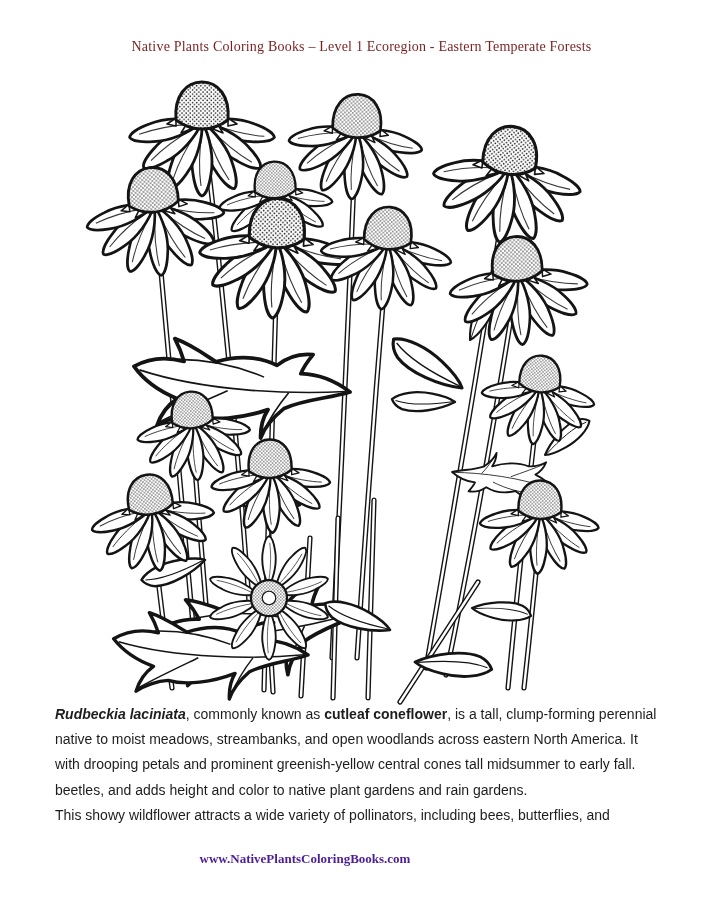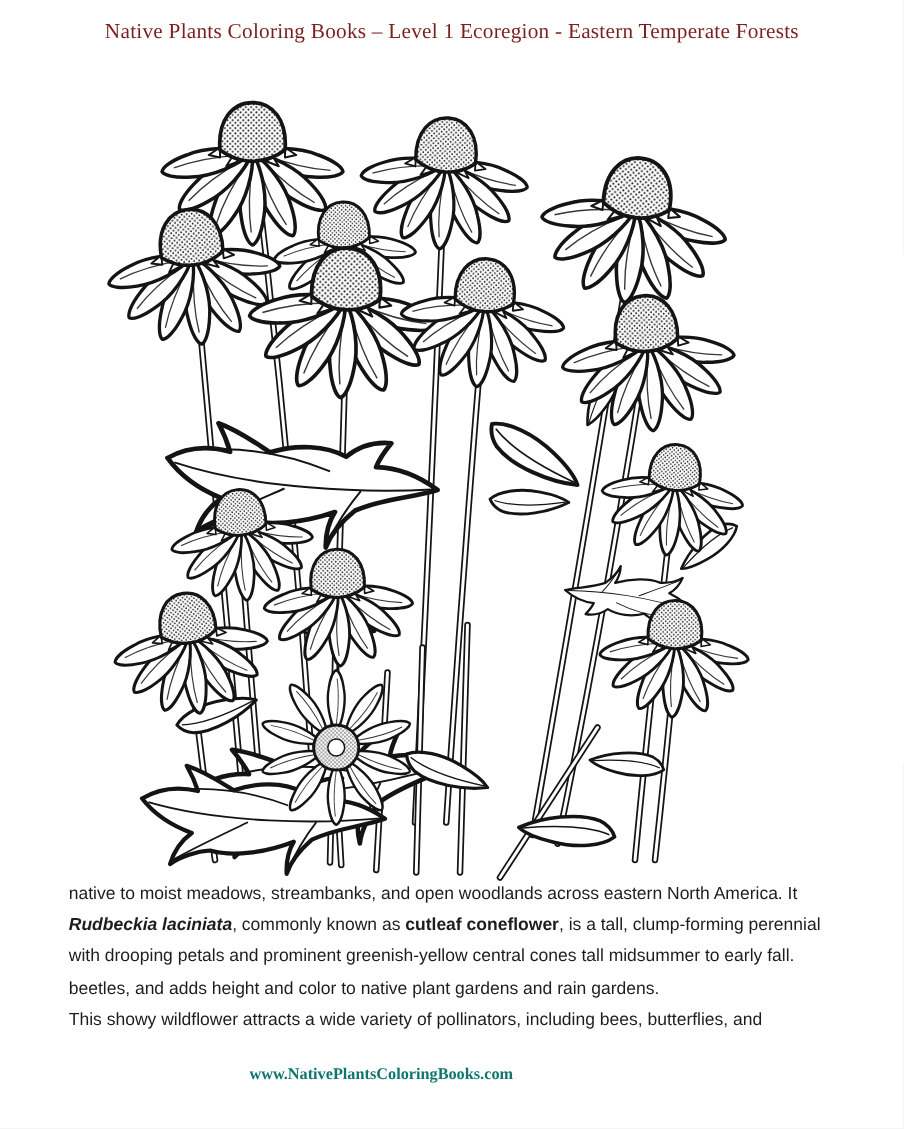--- a/index.html
+++ b/index.html
@@ -1,36 +1,36 @@
 <!DOCTYPE html>
 <html><head>
 <meta charset="utf-8">
 <style>
   html,body{margin:0;padding:0;background:#e8e8e8;}
   .page{
     position:relative;width:723px;height:903px;background:#ffffff;
     overflow:hidden;font-family:"Liberation Sans","DejaVu Sans",sans-serif;
   }
   .header{
-    position:absolute;top:15px;left:0;width:723px;text-align:center;
+    position:absolute;top:39px;left:0;width:723px;text-align:center;
     font-family:"Liberation Serif","DejaVu Serif",serif;
-    font-size:17px;letter-spacing:.2px;color:#7a1f1f;
+    font-size:14px;letter-spacing:.2px;color:#7a1f1f;
   }
   .illustration{position:absolute;top:0;left:0;}
   .desc{
     position:absolute;left:55px;top:702px;width:640px;
     font-size:14px;color:#1d1d1d;
   }
   .desc .tline{white-space:nowrap;height:25.2px;line-height:25.2px;}
   .desc .bi{font-weight:bold;font-style:italic;}
   .desc .b{font-weight:bold;}
   .footer{
     position:absolute;top:851px;left:0;width:610px;text-align:center;
     font-family:"Liberation Serif","DejaVu Serif",serif;
-    font-size:13px;font-weight:600;color:#0f766e;
+    font-size:13px;font-weight:600;color:#4c1d95;
   }
   
   .petal{fill:#fff;stroke:#141414;stroke-width:2.8;stroke-linejoin:round;}
   .vein{fill:none;stroke:#141414;stroke-width:1.1;opacity:.85;}
   .cone{fill:url(#dots);stroke:#141414;stroke-width:3;stroke-linejoin:round;}
   .bract{fill:#fff;stroke:#141414;stroke-width:1.6;stroke-linejoin:round;}
   .leaf{fill:#fff;stroke:#141414;stroke-width:2.6;stroke-linejoin:round;}
   .lvein{fill:none;stroke:#141414;stroke-width:1.1;}
   .stem{fill:none;stroke:#141414;stroke-width:5.2;stroke-linecap:round;}
   .stemcore{fill:none;stroke:#fff;stroke-width:2.4;stroke-linecap:round;}
@@ -165,22 +165,22 @@
       <use href="#flower" transform="translate(540,379) rotate(6) scale(0.78)"></use>
       <use href="#flower" transform="translate(192,415) rotate(-5) scale(0.78)"></use>
       <use href="#flower" transform="translate(270,464) rotate(-2) scale(0.82)"></use>
       <use href="#flower" transform="translate(150,500) rotate(-8) scale(0.85)"></use>
       <use href="#flower" transform="translate(540,505) rotate(2) scale(0.82)"></use>
       <use href="#faceflower" transform="translate(269,598) scale(0.75)"></use>
     </g>
   </svg>
 
   <div class="desc">
+      <div class="tline"><span class="bi">Rudbeckia laciniata</span><span>, commonly known as </span><span class="b">cutleaf coneflower</span><span>, is a tall, clump-forming perennial</span></div>
       <div class="tline"><span>native to moist meadows, streambanks, and open woodlands across eastern North America. It</span></div>
-      <div class="tline"><span class="bi">Rudbeckia laciniata</span><span>, commonly known as </span><span class="b">cutleaf coneflower</span><span>, is a tall, clump-forming perennial</span></div>
       <div class="tline"><span>with drooping petals and prominent greenish-yellow central cones tall midsummer to early fall.</span></div>
       <div class="tline"><span>beetles, and adds height and color to native plant gardens and rain gardens.</span></div>
       <div class="tline"><span>This showy wildflower attracts a wide variety of pollinators, including bees, butterflies, and</span></div>
     </div>
 
   <div class="footer">www.NativePlantsColoringBooks.com</div>
 
 </div>
 
 </body></html>

